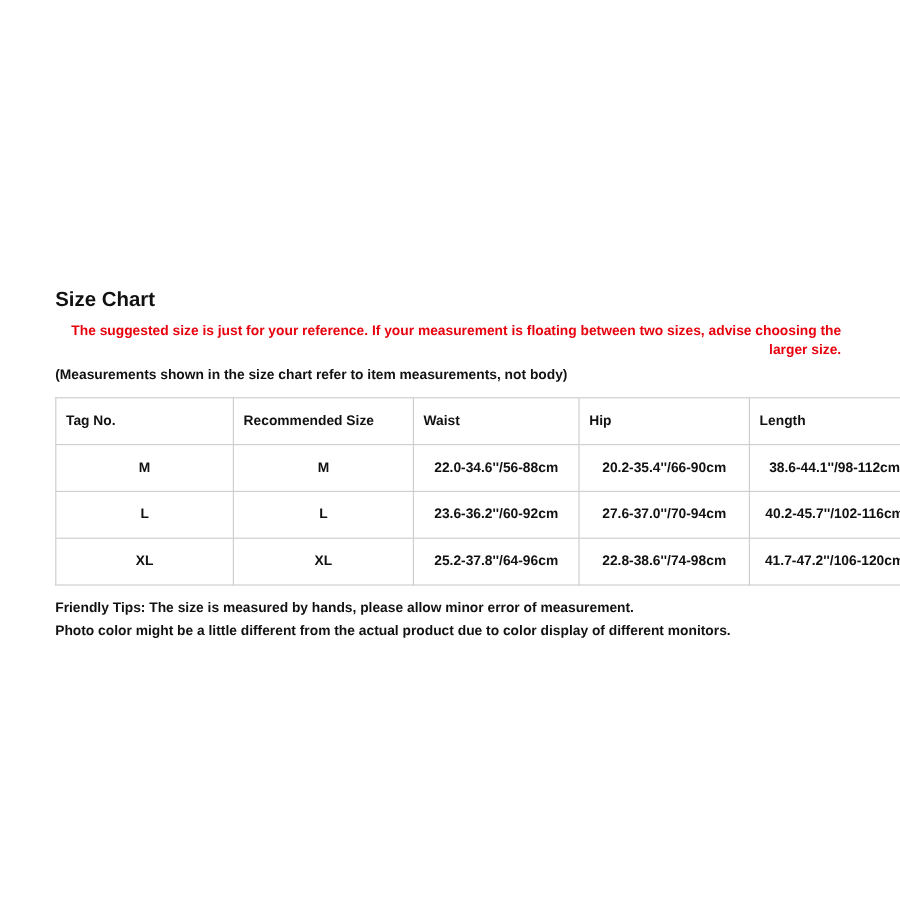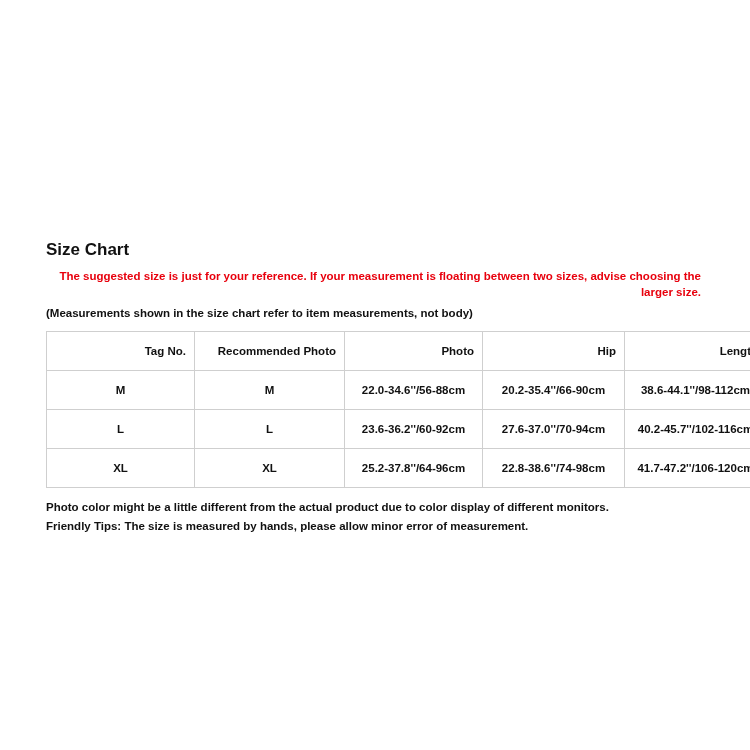--- a/index.html
+++ b/index.html
@@ -57,21 +57,21 @@
   table.size-table td, table.size-table th {
     border: 1px solid #cfcfcf;
     height: 38px;
     font-size: 11.5px;
     font-weight: bold;
     color: #111111;
     padding: 0 8px;
     vertical-align: middle;
   }
   table.size-table th {
-    text-align: right;
+    text-align: left;
   }
   td.c-center {
     text-align: center;
   }
   td.c-left {
     text-align: center;
   }
   .col-tag { width: 131px; }
   .col-rec { width: 133px; }
   .col-waist { width: 121px; }
@@ -96,22 +96,22 @@
     <div class="chart-title">Size Chart</div>
 
     <div class="warning">The suggested size is just for your reference. If your measurement is floating between two sizes, advise choosing the larger size.</div>
 
     <div class="subnote">(Measurements shown in the size chart refer to item measurements, not body)</div>
 
     <table class="size-table">
       <thead>
         <tr>
           <th class="col-tag">Tag No.</th>
-          <th class="col-rec">Recommended Photo</th>
-          <th class="col-waist">Photo</th>
+          <th class="col-rec">Recommended Size</th>
+          <th class="col-waist">Waist</th>
           <th class="col-hip">Hip</th>
           <th class="col-length">Length</th>
         </tr>
       </thead>
       <tbody>
         <tr>
           <td class="c-center">M</td>
           <td class="c-center">M</td>
           <td class="c-left">22.0-34.6''/56-88cm</td>
           <td class="c-left">20.2-35.4''/66-90cm</td>
@@ -128,18 +128,18 @@
           <td class="c-center">XL</td>
           <td class="c-center">XL</td>
           <td class="c-left">25.2-37.8''/64-96cm</td>
           <td class="c-left">22.8-38.6''/74-98cm</td>
           <td class="c-left">41.7-47.2''/106-120cm</td>
         </tr>
       </tbody>
     </table>
 
     <div class="tips">
+      <div class="tips-line">Friendly Tips: The size is measured by hands, please allow minor error of measurement.</div>
       <div class="tips-line">Photo color might be a little different from the actual product due to color display of different monitors.</div>
-      <div class="tips-line">Friendly Tips: The size is measured by hands, please allow minor error of measurement.</div>
     </div>
 
   </div>
 </div>
 
 </body></html>

